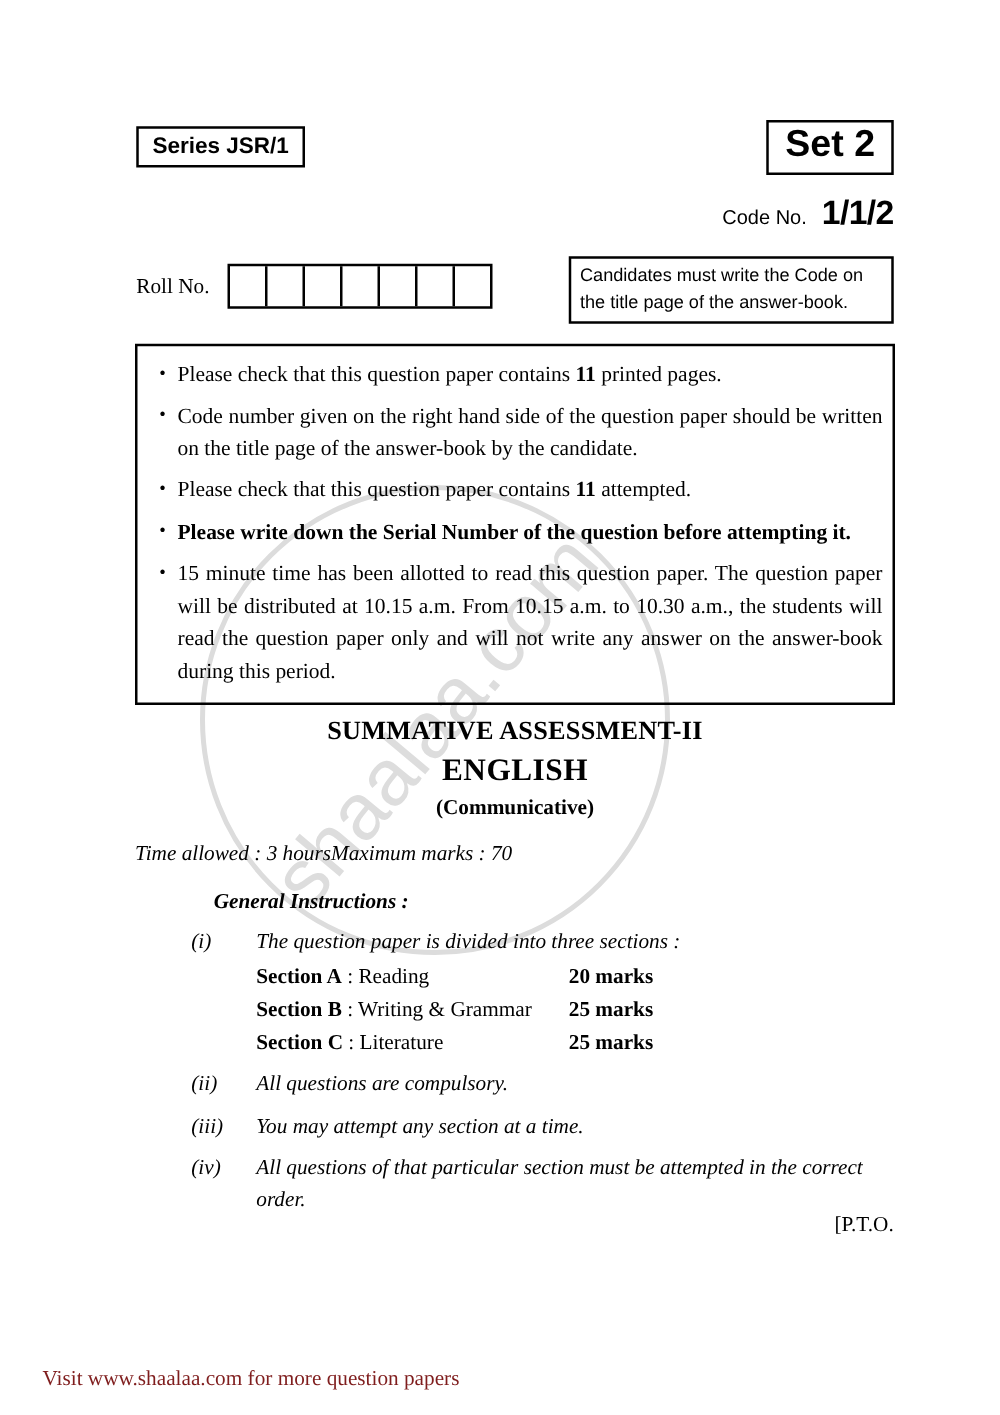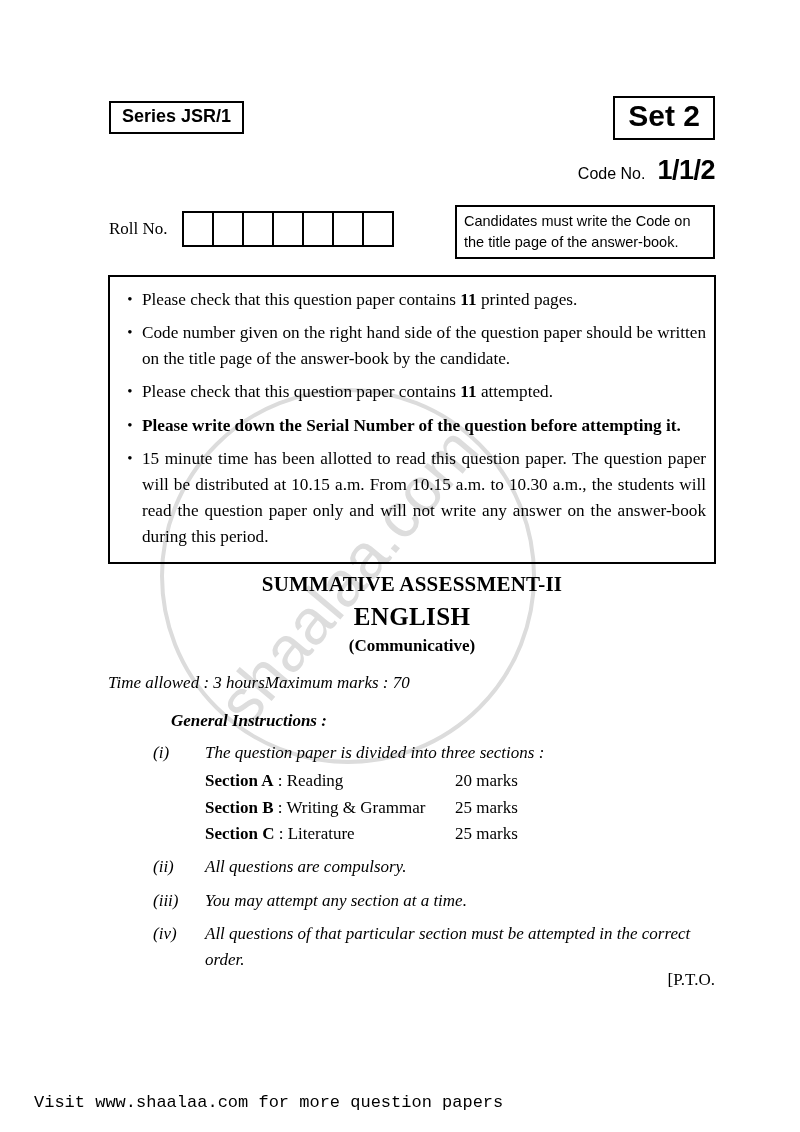--- a/index.html
+++ b/index.html
@@ -251,40 +251,40 @@
     font-size: 17px;
     line-height: 1.55;
     font-style: normal;
   }
   .sec-name {
     width: 250px;
     flex: 0 0 250px;
   }
   .sec-name b { font-weight: bold; }
   .sec-marks {
-    font-weight: normal;
+    font-weight: bold;
   }
   .gi-spaced { margin-top: 7px; }
 
   
   .pto {
     position: absolute;
     right: 97px;
     top: 970px;
     font-size: 17px;
   }
 
   
   .footer {
     position: absolute;
     left: 22px;
     top: 1093px;
-    font-family: Liberation Mono, monospace;
-    font-size: 17px;
-    color: #000000;
+    font-family: Liberation Serif, serif;
+    font-size: 17px;
+    color: #7f1d1d;
   }
 </style>
 </head>
 <body>
 
 <div id="watermark">
   <div class="wm-circle"></div>
   <div class="wm-text">shaalaa.com</div>
 </div>
 

